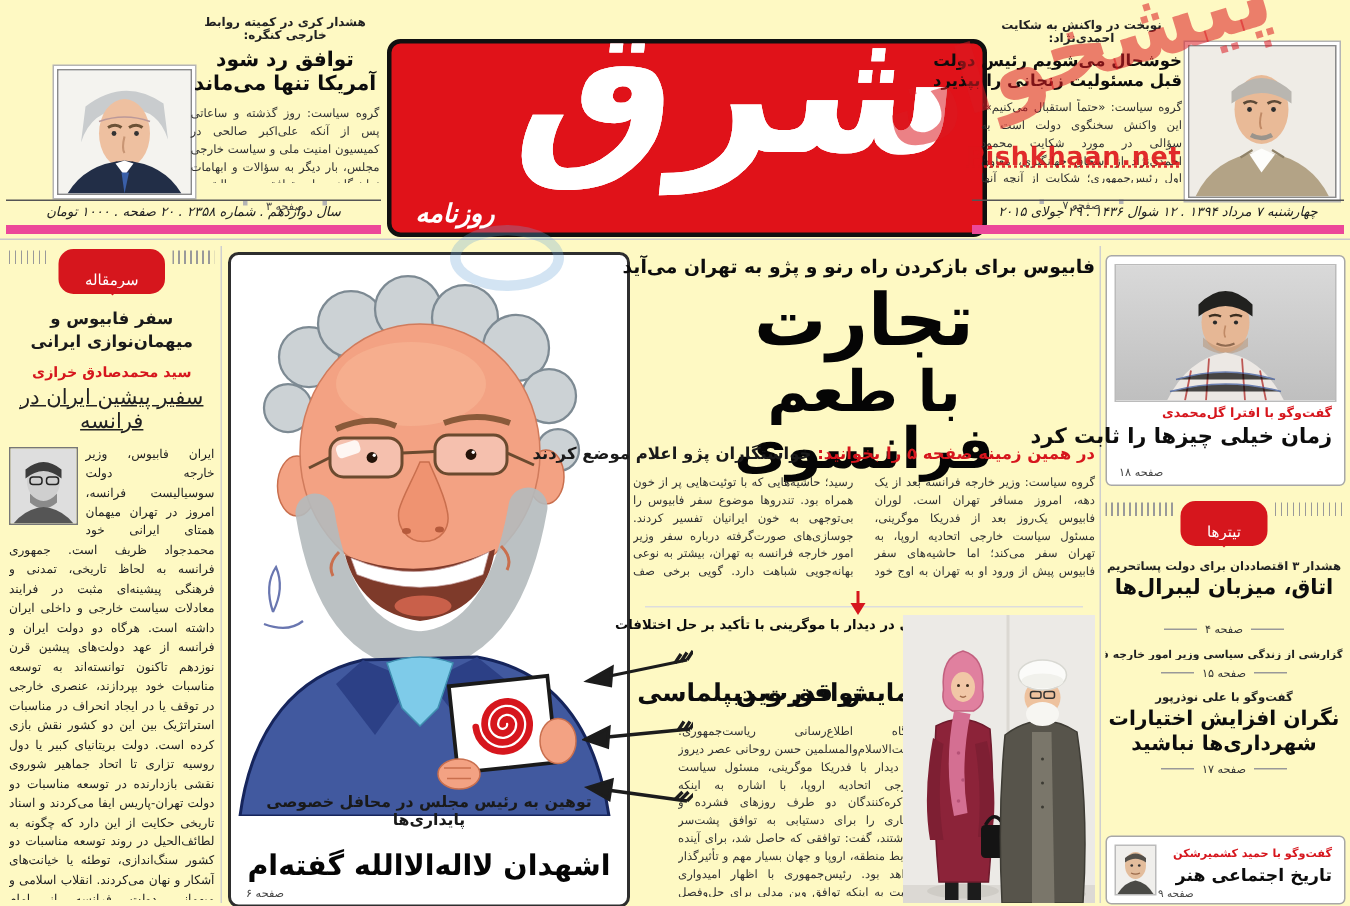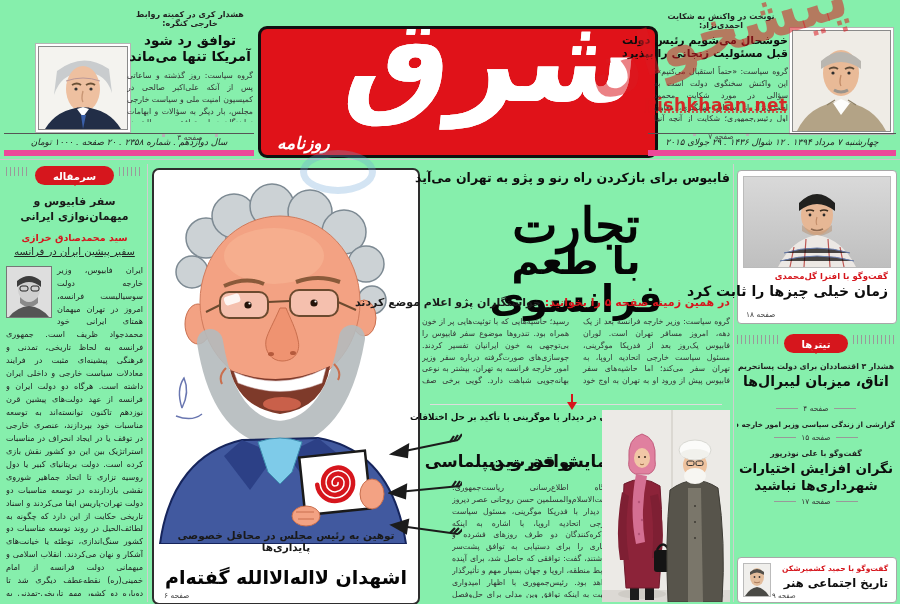--- a/index.html
+++ b/index.html
@@ -1,16 +1,16 @@
 <!DOCTYPE html>
 <html lang="fa"><head>
 <meta charset="utf-8">
 <style>
   html,body{margin:0;padding:0;background:#888;}
-  #page{position:relative;width:900px;height:604px;margin:0 auto;background:#86efac;overflow:hidden;
+  #page{position:relative;width:900px;height:604px;margin:0 auto;background:#fef9c3;overflow:hidden;
         direction:rtl;font-family:"DejaVu Sans",sans-serif;color:#1a1a1a;}
   .abs{position:absolute;}
   .center{text-align:center;}
   .kicker{font-size:8px;font-weight:bold;color:#222;}
   .kicker-red{font-size:8.5px;font-weight:bold;color:#d6161d;}
   .hl{font-weight:bold;color:#0d0d0d;}
   .body-txt{font-size:7.8px;line-height:1.52;text-align:justify;color:#333;overflow:hidden;}
   .page-ref{font-size:7.5px;color:#444;margin-top:44px;}
   .dot{display:inline-block;width:3px;height:3px;background:#b5b5b5;vertical-align:middle;margin:0 12px;}
   .photo-frame{border:1px solid #8a8a8a;box-shadow:0 0 0 2px #fff,0 0 0 3px #b5b5b5;background:#eee;}
@@ -22,31 +22,31 @@
   #logo-sub{position:absolute;left:16px;bottom:2px;font-size:17px;font-weight:bold;color:#fff;font-style:italic;}
   
   #wm-fa{font-size:62px;font-weight:bold;color:rgba(218,25,32,.55);transform:rotate(-17deg);
          transform-origin:center;letter-spacing:2px;z-index:6;pointer-events:none;}
   #wm-en{font-size:17px;font-weight:bold;color:rgba(222,20,26,.9);z-index:6;letter-spacing:.5px;
          text-decoration:underline dotted;pointer-events:none;}
   #wm-circle{border:7px solid rgba(110,165,215,.30);border-radius:50%;z-index:6;pointer-events:none;}
   
   .badge-row{display:flex;align-items:flex-start;gap:5px;}
   .comb{flex:1;height:9px;margin-top:1px;background:repeating-linear-gradient(90deg,#9a9a9a 0 1px,transparent 1px 4px);}
-  .badge{position:relative;background:#d6161d;color:#fff;font-size:10px;font-weight:bold;
-         padding:5px 18px 3px;border-radius:10px;white-space:nowrap;}
+  .badge{position:relative;background:#d6161d;color:#fff;font-size:10px;font-weight:normal;
+         padding:16px 18px 3px;border-radius:10px;white-space:nowrap;}
   .badge::after{content:"";position:absolute;left:50%;bottom:-6px;margin-left:-5px;
                 border:5px solid transparent;border-top-color:#d6161d;}
   .pill-row{display:flex;align-items:center;justify-content:center;gap:5px;}
   .pill-line{width:22px;border-top:1px solid #999;}
   .pill-text{font-size:7.5px;color:#333;}
   
   #editorial .hl-ed{font-size:11px;font-weight:bold;text-align:center;margin-top:10px;line-height:1.35;}
   #editorial .author{font-size:9.5px;font-weight:bold;color:#d6161d;text-align:center;margin-top:7px;}
-  #editorial .author-sub{font-size:10px;text-align:center;text-decoration:underline;margin-top:3px;color:#222;}
+  #editorial .author-sub{font-size:14px;text-align:center;text-decoration:underline;margin-top:3px;color:#222;}
   #ed-body{margin-top:7px;font-size:8.1px;line-height:1.6;text-align:justify;color:#222;height:332px;overflow:hidden;}
   .ed-photo{float:left;width:44px;height:50px;margin:2px 5px 2px 0;border:1px solid #777;}
   
   .r-box{border:1px solid #a8a8a8;border-radius:4px;background:#fff;}
   #cartoon-box{border:2px solid #2e2e2e;border-radius:7px;background:#fff;}
   .vr{border-left:1px solid #cfcfcf;}
   .hl-big{font-weight:bold;color:#050505;letter-spacing:-1px;line-height:1;}
 </style>
 </head>
 <body>
@@ -215,21 +215,21 @@
       <line x1="72" y1="56" x2="10" y2="62"></line>
         <polygon points="2,63 18,55 17,68"></polygon>
       <path d="M72,56 l4,-6 M68,57 l4,-6 M64,57 l4,-6" fill="none"></path>
       <line x1="70" y1="104" x2="12" y2="96"></line>
         <polygon points="4,95 20,90 18,103"></polygon>
       <path d="M70,104 l5,-5 M66,103 l5,-5 M62,103 l5,-5" fill="none"></path>
     </g>
   </svg>
 
   <div class="abs center hl" style="left:422px;top:170px;width:308px;font-size:12.5px;white-space:nowrap;">فابیوس برای بازکردن راه رنو و پژو به تهران می‌آید</div>
-  <div class="abs center hl-big" style="left:422px;top:202px;width:308px;font-size:48px;font-family:Liberation Serif, serif;">تجارت</div>
+  <div class="abs center hl-big" style="left:422px;top:190px;width:308px;font-size:48px;">تجارت</div>
   <div class="abs center hl-big" style="left:422px;top:242px;width:308px;font-size:38px;">با طعم فرانسوی</div>
   <div class="abs center" style="left:422px;top:296px;width:308px;font-size:11px;font-weight:bold;white-space:nowrap;">
     <span style="color:#d6161d;">در همین زمینه صفحه ۵ را بخوانید:</span>
     <span>خواستگاران پژو اعلام موضع کردند</span>
   </div>
   <div class="abs body-txt" style="left:422px;top:316px;width:308px;height:82px;column-count:2;column-gap:14px;">
     <span>گروه سیاست: وزیر خارجه فرانسه بعد از یک دهه، امروز مسافر تهران است. لوران فابیوس یک‌روز بعد از فدریکا موگرینی، مسئول سیاست خارجی اتحادیه اروپا، به تهران سفر می‌کند؛ اما حاشیه‌های سفر فابیوس پیش از ورود او به تهران به اوج خود رسید؛ حاشیه‌هایی که با توئیت‌هایی پر از خون همراه بود. تندروها موضوع سفر فابیوس را بی‌توجهی به خون ایرانیان تفسیر کردند. جوسازی‌های صورت‌گرفته درباره سفر وزیر امور خارجه فرانسه به تهران، بیشتر به نوعی بهانه‌جویی شباهت دارد. گویی برخی صف کشیده‌اند، هیأت‌های خارجی برای سفر به ایران را رصد می‌کنند و تلاش می‌کنند این موقعیت دیپلماتیک را با طرح مطالب حاشیه‌ای، بدون اعتبار کنند. مخالفت‌های چشمگیر درباره حضور فابیوس در تهران از سوی برخی محافل و رسانه‌ها مطرح شده که ناظر بر ناخشنودی شدید آنها از این رخداد است.</span>
     
   </div>
 

